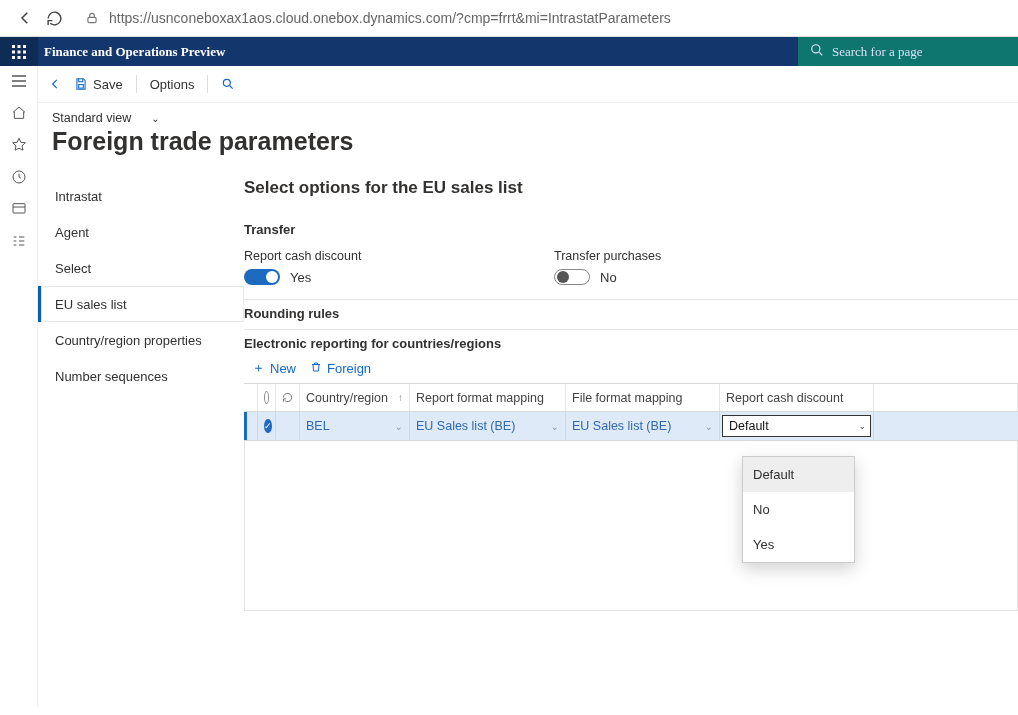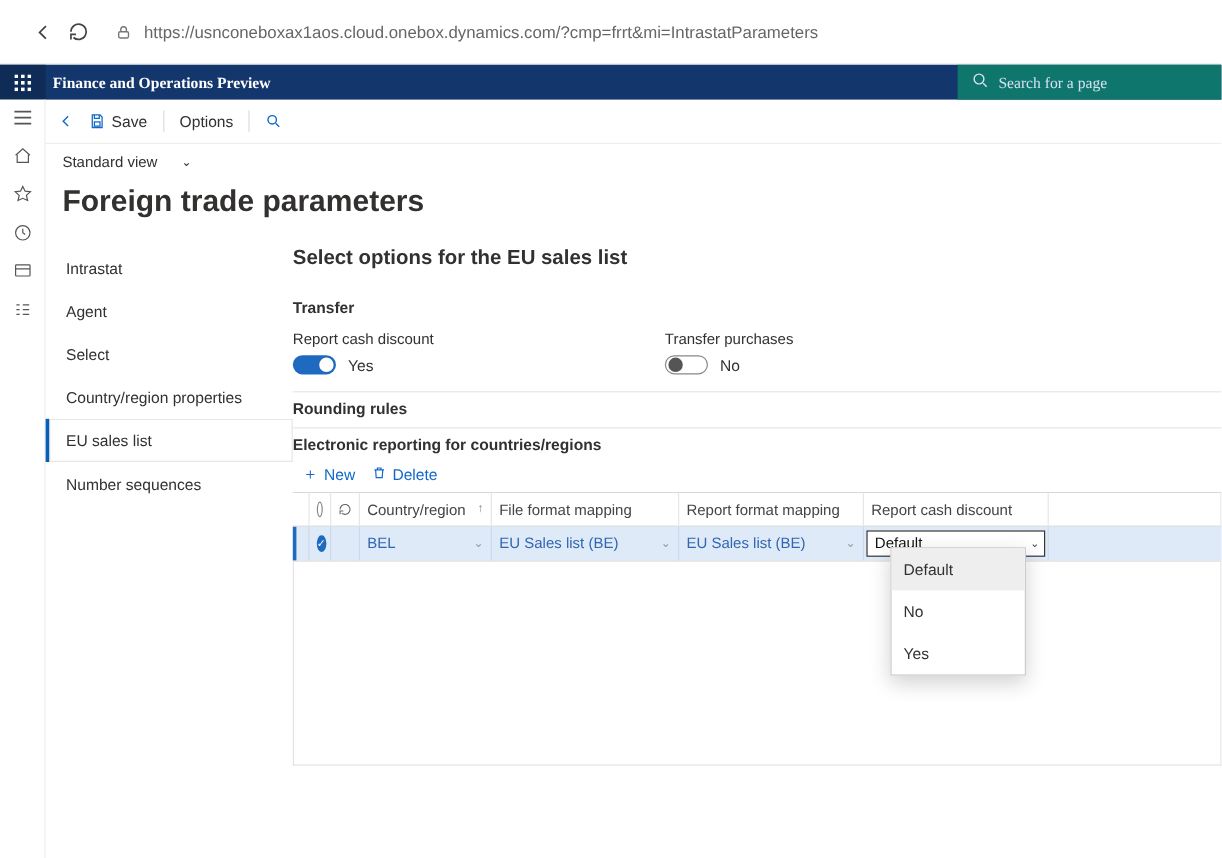--- a/index.html
+++ b/index.html
@@ -8,24 +8,24 @@
     font-size: 13px;
     color: #323130;
     background: #fff;
     width: 1018px;
     height: 715px;
     overflow: hidden;
   }
 
   
   .browser-bar {
-    height: 54px;
+    height: 37px;
     display: flex;
     align-items: center;
-    padding: 0 27px;
+    padding: 0 16px;
     border-bottom: 1px solid #e1dfdd;
     gap: 12px;
   }
   .browser-bar svg { display:block; }
   .addr {
     flex: 1;
     display:flex;
     align-items:center;
     gap:10px;
     height:30px;
@@ -99,21 +99,21 @@
     border-bottom:1px solid #eee;
     gap:12px;
     font-size:13px;
   }
   .action-bar .act { display:flex; align-items:center; gap:5px; color:#323130; cursor:pointer; }
   .action-bar .sep { width:0; height:18px; border-left:1px solid #ddd; margin:0 1px; }
 
   
   .page-head { padding:8px 0 10px 14px; }
   .view-label { font-size:12.5px; color:#323130; display:flex; align-items:center; gap:20px; }
-  .page-title { font-size:25px; font-weight:600; color:#323130; margin-top:12px; }
+  .page-title { font-size:25px; font-weight:600; color:#323130; margin-top:2px; }
 
   .body-row { display:flex; flex:1; }
 
   
   .nav-list {
     width:206px;
     padding-top:12px;
   }
   .nav-item {
     height:36px;
@@ -365,22 +365,22 @@
         <span style="font-size:10px;">⌄</span>
       </div>
       <div class="page-title">Foreign trade parameters</div>
     </div>
 
     <div class="body-row">
       <div class="nav-list">
         <div class="nav-item">Intrastat</div>
         <div class="nav-item">Agent</div>
         <div class="nav-item">Select</div>
+        <div class="nav-item active">EU sales list</div>
         <div class="nav-item">Country/region properties</div>
-        <div class="nav-item active">EU sales list</div>
         <div class="nav-item">Number sequences</div>
       </div>
 
       <div class="detail">
         <h2>Select options for the EU sales list</h2>
 
         <div class="sect-head first">Transfer</div>
         <div class="field-row">
           <div class="field">
             <div class="field-label">Report cash discount</div>
@@ -410,42 +410,42 @@
           <a>
             <span>＋</span>
             <span>New</span>
           </a>
           <a>
             <span>
               <svg width="12" height="12" viewBox="0 0 24 24" fill="none" stroke="#1268c9" stroke-width="2">
                   <path d="M4 7h16M9 7V4h6v3M6 7l1 13h10l1-13"></path>
                 </svg>
             </span>
-            <span>Delete</span>
+            <span>Foreign</span>
           </a>
         </div>
 
         <div class="grid">
           <div class="hdr">
             <div></div>
             <div>
                 <span class="radio-empty"></span>
               </div>
             <div>
                 <svg width="13" height="13" viewBox="0 0 24 24" fill="none" stroke="#666" stroke-width="2">
                   <path d="M3 12a9 9 0 1 1 3 6.7"></path>
                   <path d="M3 21v-6h6"></path>
                 </svg>
               </div>
             <div>
                 <span>Country/region</span>
                 <span class="sort-arrow">↑</span>
               </div>
+            <div>Report format mapping</div>
             <div>File format mapping</div>
-            <div>Report format mapping</div>
             <div>Report cash discount</div>
             <div></div>
           </div>
           <div class="row">
             <div class="mark"></div>
             <div class="chk">
                 <span class="check-filled">✓</span>
               </div>
             <div></div>
             <div>

